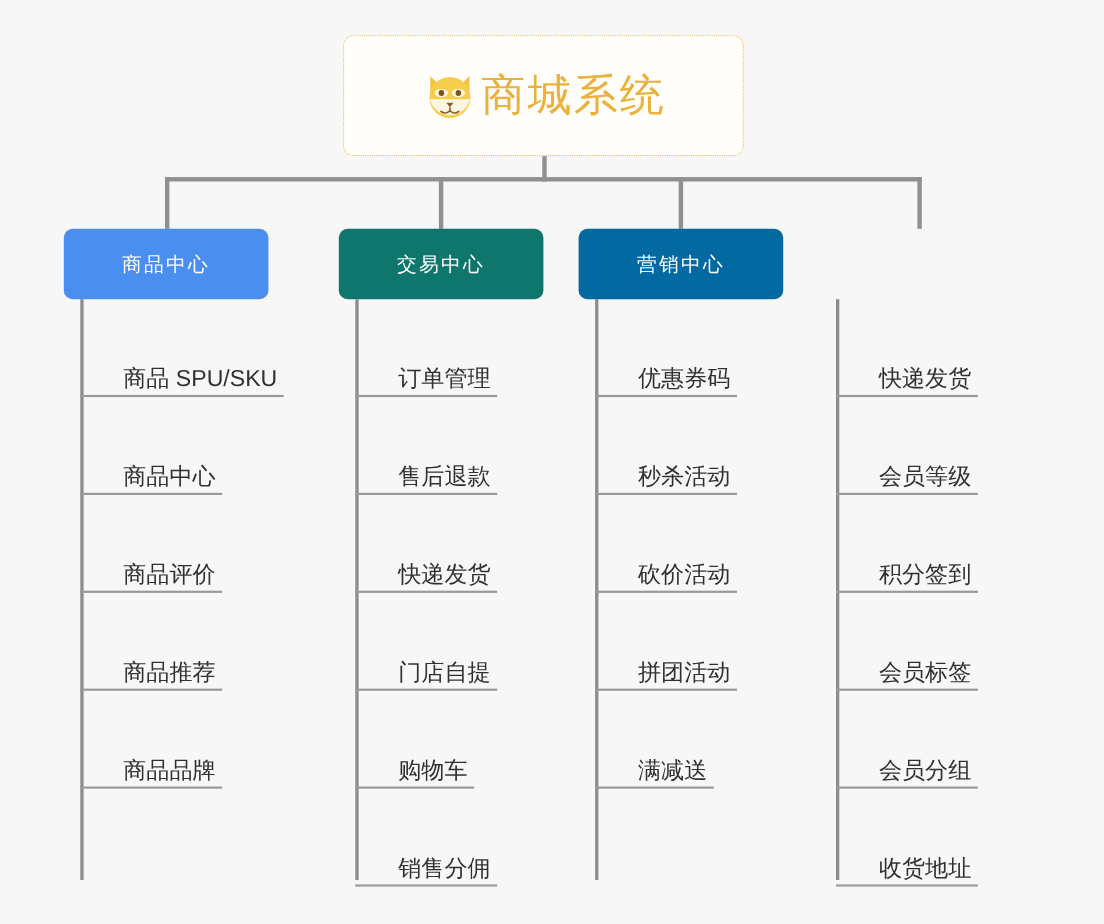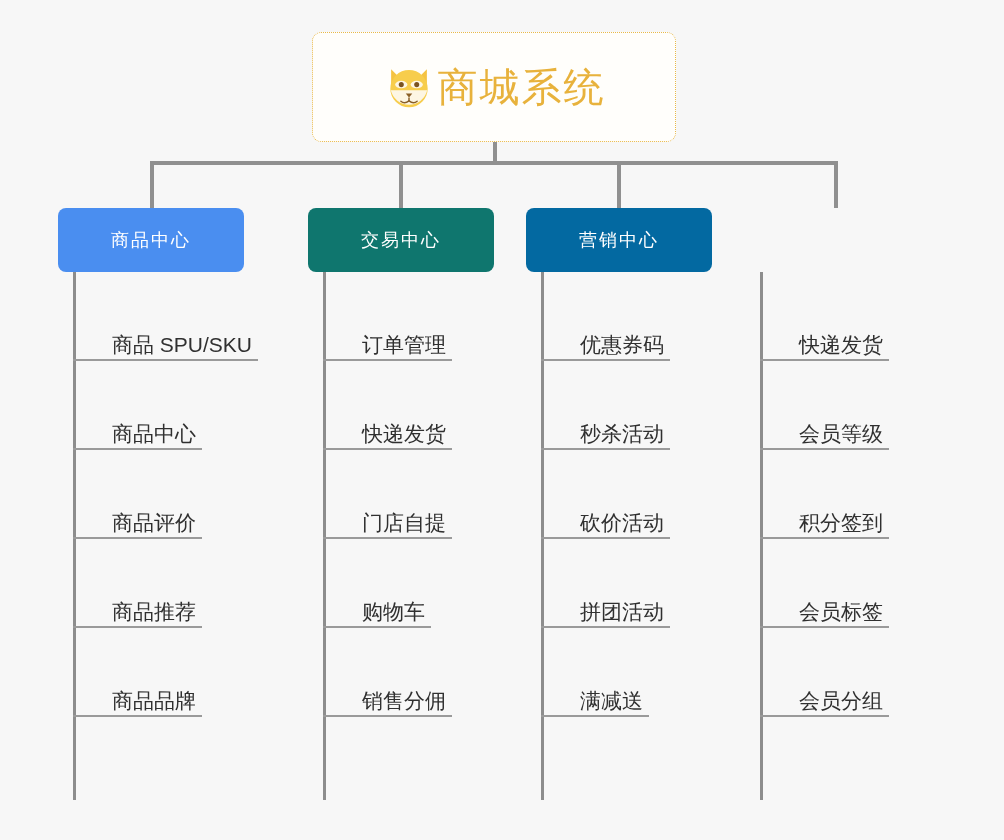--- a/index.html
+++ b/index.html
@@ -190,20 +190,24 @@
 
   <div class="column" style="left:308px">
     <div class="col-header" style="background: #0f766e;">交易中心</div>
     <div class="col-spine"></div>
     <div class="col-items">
         <div class="leaf">
           <span class="leaf-text">订单管理</span>
           <div class="leaf-rule" style="width: 129px;"></div>
         </div>
         <div class="leaf">
+          <span class="leaf-text">售后退款</span>
+          <div class="leaf-rule" style="width: 129px;"></div>
+        </div>
+        <div class="leaf">
           <span class="leaf-text">快递发货</span>
           <div class="leaf-rule" style="width: 129px;"></div>
         </div>
         <div class="leaf">
           <span class="leaf-text">门店自提</span>
           <div class="leaf-rule" style="width: 129px;"></div>
         </div>
         <div class="leaf">
           <span class="leaf-text">购物车</span>
           <div class="leaf-rule" style="width: 108px;"></div>
@@ -258,16 +262,20 @@
           <div class="leaf-rule" style="width: 129px;"></div>
         </div>
         <div class="leaf">
           <span class="leaf-text">会员标签</span>
           <div class="leaf-rule" style="width: 129px;"></div>
         </div>
         <div class="leaf">
           <span class="leaf-text">会员分组</span>
           <div class="leaf-rule" style="width: 129px;"></div>
         </div>
+        <div class="leaf">
+          <span class="leaf-text">收货地址</span>
+          <div class="leaf-rule" style="width: 129px;"></div>
+        </div>
       </div>
   </div>
 
 </div>
 
 </body></html>

